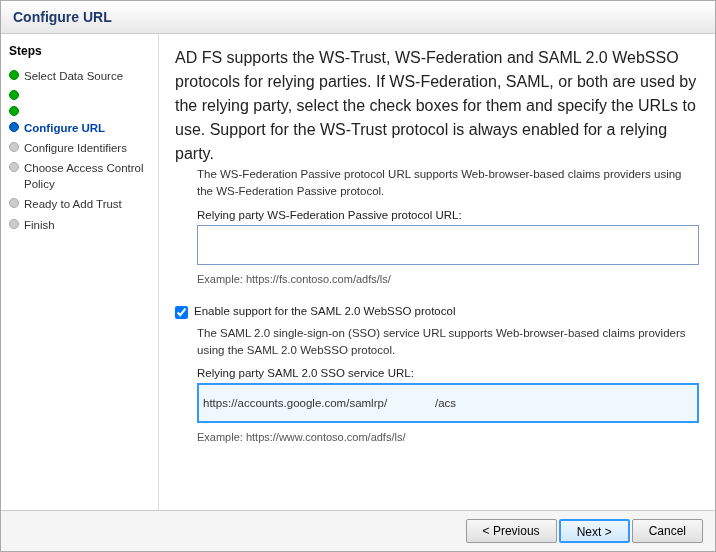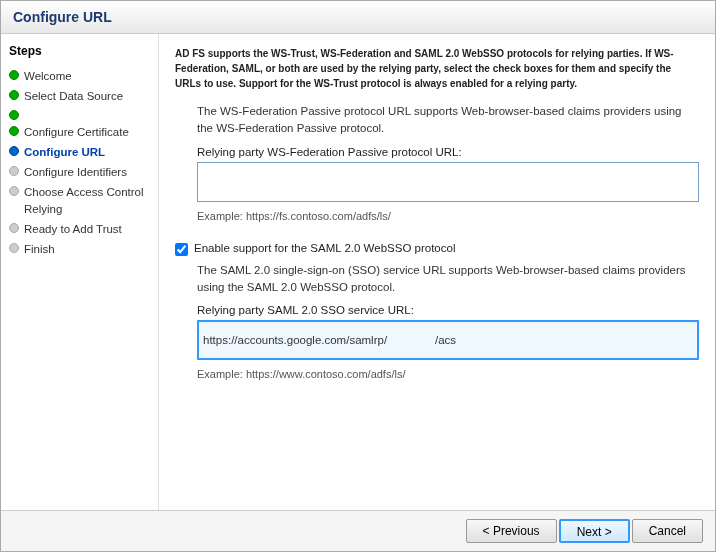--- a/index.html
+++ b/index.html
@@ -85,25 +85,24 @@
     }
     .main-content {
       flex: 1;
       padding: 12px 16px;
       overflow-y: auto;
       display: flex;
       flex-direction: column;
       gap: 0;
     }
     .main-intro {
-      font-size: 10px;
+      font-size: 16px;
       color: #222;
       line-height: 1.5;
-      margin-bottom: 12px;
-      font-weight: bold;
+      margin-bottom: 0;
     }
     .checkbox-row {
       display: flex;
       align-items: flex-start;
       margin-bottom: 6px;
     }
     .checkbox-row input[type="checkbox"] {
       margin-right: 6px;
       margin-top: 1px;
     }
@@ -179,44 +178,39 @@
 
 <div class="dialog">
   <div class="dialog-title">Configure URL</div>
   <div class="dialog-body">
 
     <div class="sidebar">
       <div class="sidebar-title">Steps</div>
 
       <div class="sidebar-item">
         <span class="dot green"></span>
-        <span class="item-label">Welcome</span>
+        <span class="item-label">Select Data Source</span>
       </div>
       <div class="sidebar-item">
         <span class="dot green"></span>
-        <span class="item-label">Select Data Source</span>
       </div>
       <div class="sidebar-item">
         <span class="dot green"></span>
-      </div>
-      <div class="sidebar-item">
-        <span class="dot green"></span>
-        <span class="item-label">Configure Certificate</span>
       </div>
       <div class="sidebar-item current">
         <span class="dot blue"></span>
         <span class="item-label">Configure URL</span>
       </div>
       <div class="sidebar-item">
         <span class="dot light"></span>
         <span class="item-label">Configure Identifiers</span>
       </div>
       <div class="sidebar-item">
         <span class="dot light"></span>
-        <span class="item-label">Choose Access Control Relying</span>
+        <span class="item-label">Choose Access Control Policy</span>
       </div>
       <div class="sidebar-item">
         <span class="dot light"></span>
         <span class="item-label">Ready to Add Trust</span>
       </div>
       <div class="sidebar-item">
         <span class="dot light"></span>
         <span class="item-label">Finish</span>
       </div>
     </div>

